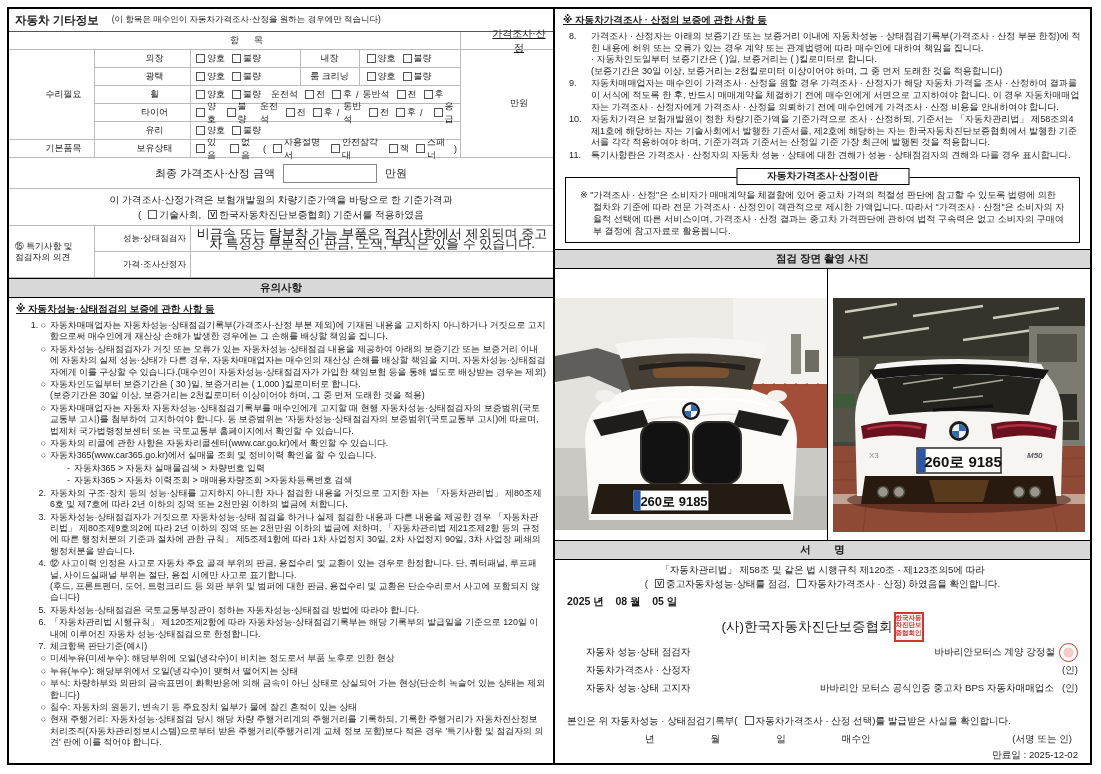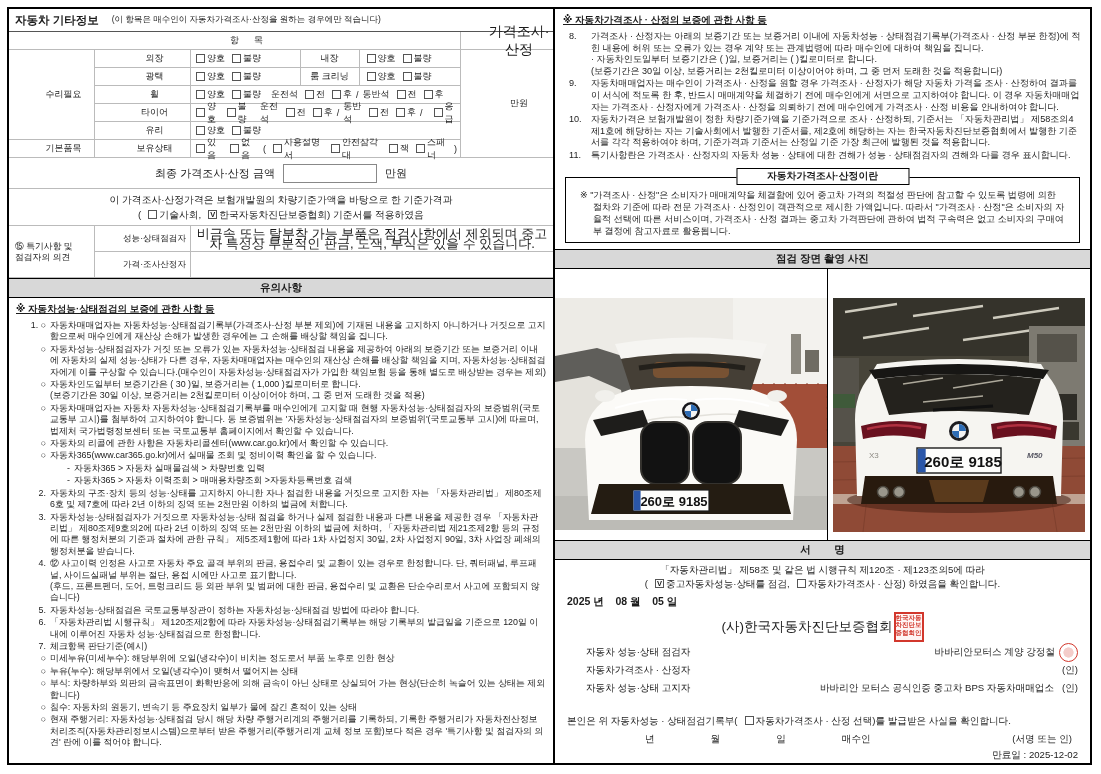--- a/index.html
+++ b/index.html
@@ -71,21 +71,21 @@
 
   <div class="col col-left">
 
     <div class="oi-title">
       <span class="t">자동차 기타정보</span>
       <span class="n">(이 항목은 매수인이 자동차가격조사·산정을 원하는 경우에만 적습니다)</span>
     </div>
 
     <div class="g">
       <div class="c cc pre" style="grid-column:1/4;grid-row:1;">항      목</div>
-      <div class="c cc noR" style="grid-column:4;grid-row:1;font-size:14px;">가격조사·산정</div>
+      <div class="c cc noR" style="grid-column:4;grid-row:1;font-size:10px;text-decoration:underline;">가격조사·산정</div>
 
       <div class="c cc" style="grid-column:1;grid-row:2/7;">수리필요</div>
       <div class="c cc noR" style="grid-column:4;grid-row:2/8;">만원</div>
 
       <div class="c cc" style="grid-column:2;grid-row:2;">외장</div>
       <div class="c" style="grid-column:3;grid-row:2;padding:0;">
         <div class="half1" style="padding-left:3px;">
           <span class="cb first"></span>
             <span>양호</span>
           <span class="cb"></span>

